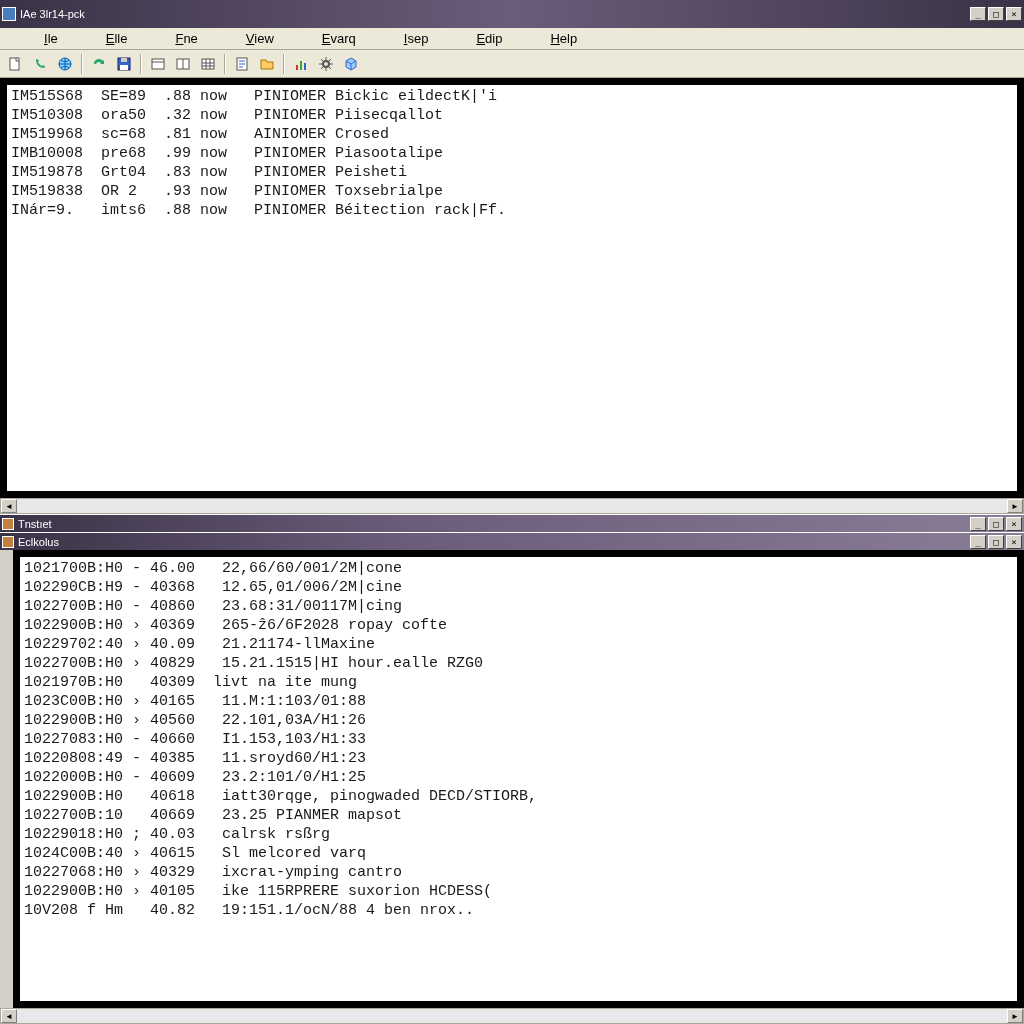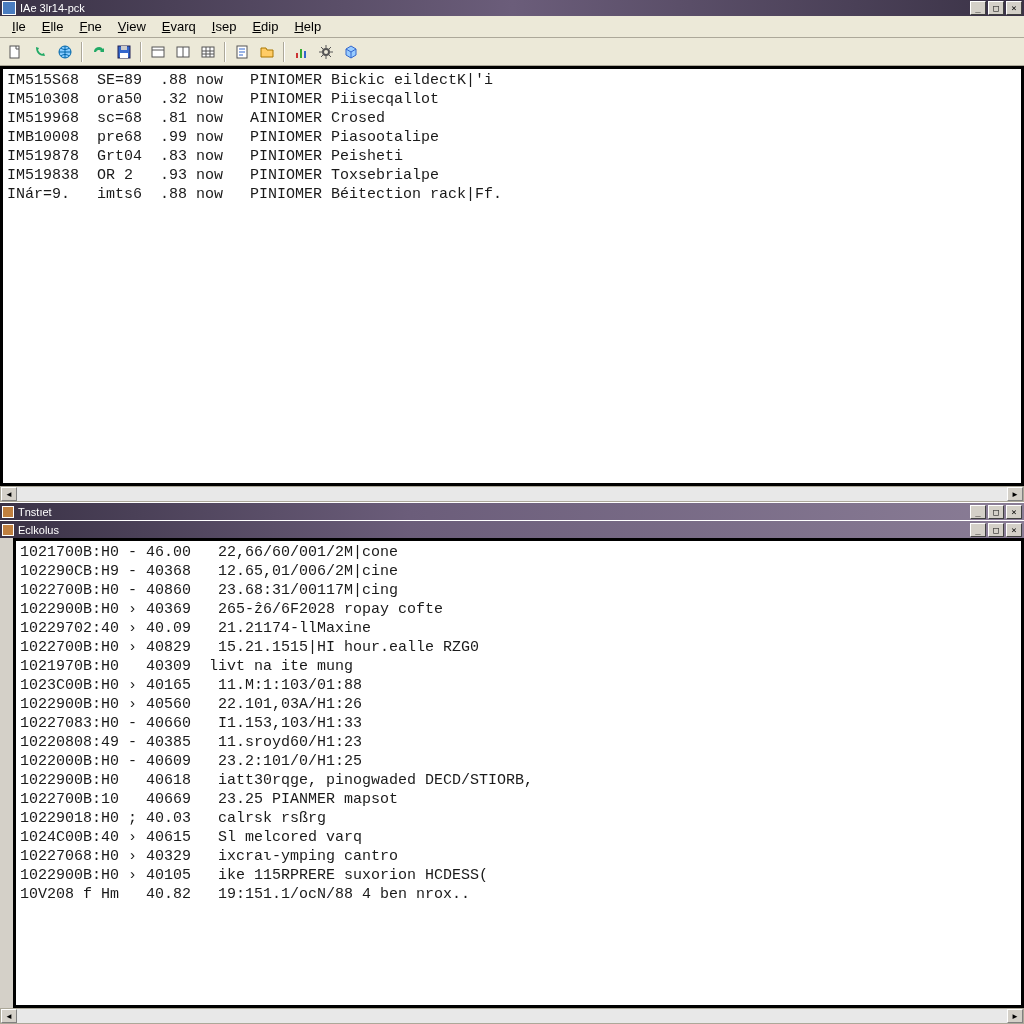--- a/index.html
+++ b/index.html
@@ -1,34 +1,34 @@
 <!DOCTYPE html>
 <html><head>
 <meta charset="utf-8">
 <style>
   * { box-sizing: border-box; margin: 0; padding: 0; }
   html, body { width: 1024px; height: 1024px; overflow: hidden; font-family: "Tahoma", "Arial", sans-serif; font-size: 12px; background: #d4d0c8; }
   
   .window { display: flex; flex-direction: column; height: 100%; }
   
-  .titlebar { height: 16px; background: linear-gradient(to right, #3a3246, #6b5d7a, #3a3246); color: #fff; display: flex; align-items: center; padding: 0 2px; font-size: 11px; }
+  .titlebar { height: 28px; background: linear-gradient(to right, #3a3246, #6b5d7a, #3a3246); color: #fff; display: flex; align-items: center; padding: 0 2px; font-size: 11px; }
   .titlebar .icon { width: 14px; height: 14px; background: #4a7dc0; margin-right: 4px; border: 1px solid #fff; }
   .titlebar .spacer { flex: 1; }
   .winbtn { width: 16px; height: 14px; background: #d4d0c8; border: 1px solid #fff; border-right-color:#404040; border-bottom-color:#404040; margin-left: 2px; display:flex; align-items:center; justify-content:center; font-size:9px; color:#000; font-family: monospace;}
   
   .menubar { height: 22px; background: #ece9d8; display: flex; align-items: center; padding: 0 4px; border-bottom: 1px solid #aca899; font-size: 13px; }
-  .menubar .mi { padding: 2px 8px; cursor: default; }
+  .menubar .mi { padding: 2px 8px; cursor: default; margin-left: 32px; }
   .menubar .mi .u { text-decoration: underline; }
   
   .toolbar { height: 28px; background: #ece9d8; display: flex; align-items: center; padding: 2px 4px; border-bottom: 1px solid #aca899; gap: 3px;}
   .tbtn { width: 22px; height: 22px; display:flex; align-items:center; justify-content:center; border:1px solid transparent; }
   .tbtn svg { width:16px; height:16px; }
   .tsep { width: 2px; height: 20px; border-left: 1px solid #aca899; border-right:1px solid #fff; margin: 0 2px;}
   
-  .pane { background: #fff; overflow: auto; font-family: "Lucida Console", "Courier New", monospace; font-size: 15px; line-height: 19px; color: #1a1a1a; padding: 2px 4px; border: 3px solid #000000; position: relative;}
+  .pane { background: #fff; overflow: auto; font-family: "Lucida Console", "Courier New", monospace; font-size: 15px; line-height: 19px; color: #1a1a1a; padding: 2px 4px; border: 7px solid #000000; position: relative;}
   .pane.top { height: 420px; white-space: pre; }
   .pane.bottom { flex: 1 1 auto; white-space: pre; margin-left: 13px; }
   .row { display: block; }
   .hscroll { height: 16px; background:#d4d0c8; border:1px solid #aca899; display:flex; align-items:center;}
   .hscroll .arrow, .vscroll .arrow { width:16px; height:14px; background:#d4d0c8; border:1px solid #fff; border-right-color:#808080; border-bottom-color:#808080; display:flex;align-items:center;justify-content:center;font-size:8px;}
   .hscroll .track { flex:1; background:#e8e8e8; height:14px;}
   
   .subtitlebar { height: 18px; background: linear-gradient(to right, #3a3246, #6b5d7a 40%, #8a7d96); color:#fff; display:flex; align-items:center; padding: 0 2px; font-size: 11px; border-top:1px solid #fff;justify-content:center;}
   .subtitlebar .icon { width:12px;height:12px; background:#c08040; margin-right:4px; border:1px solid #fff;}
   .subtitlebar .spacer{flex:1;}

